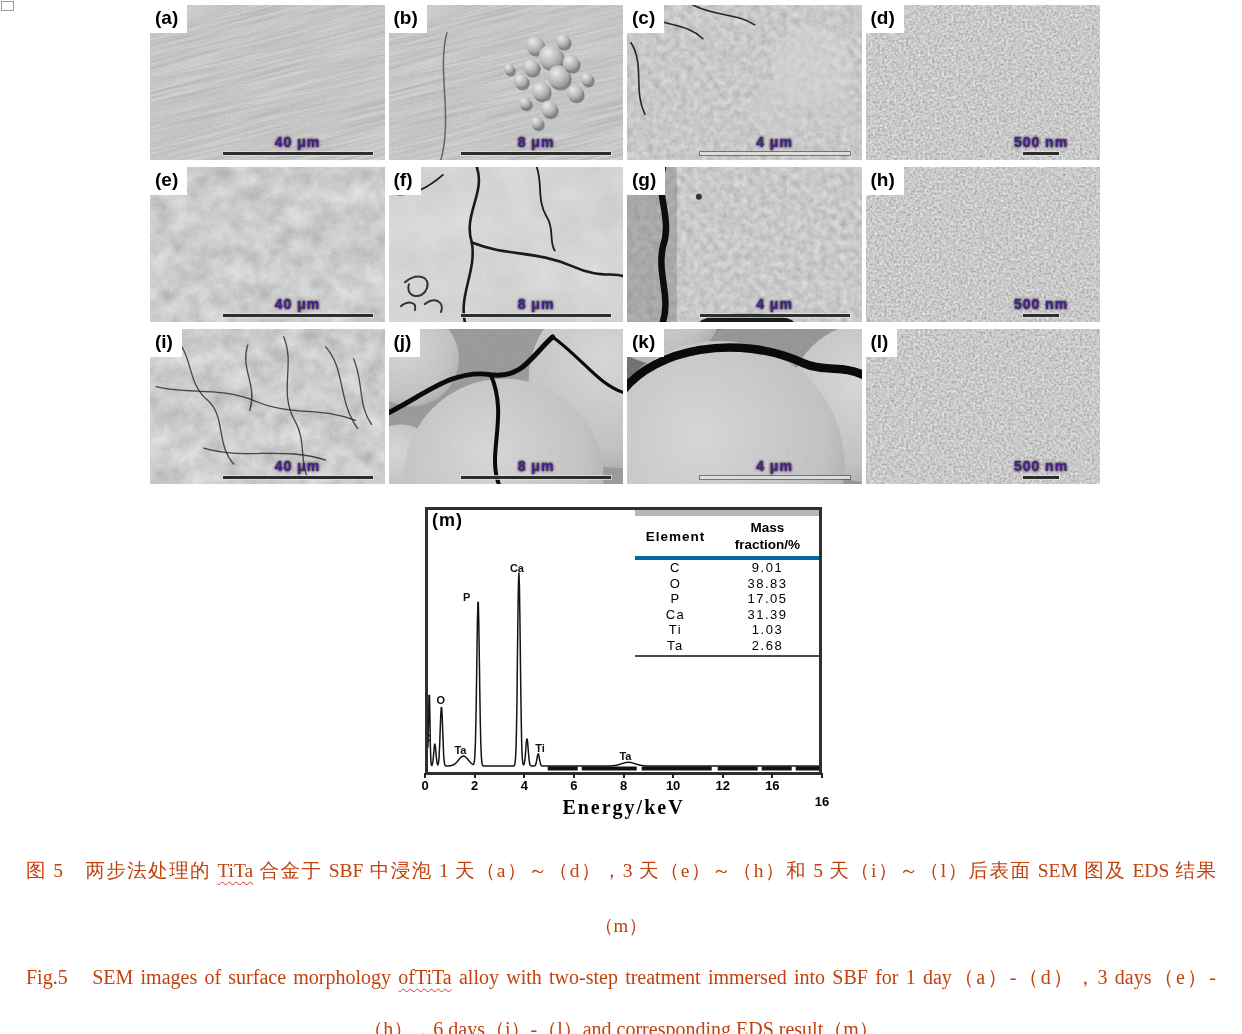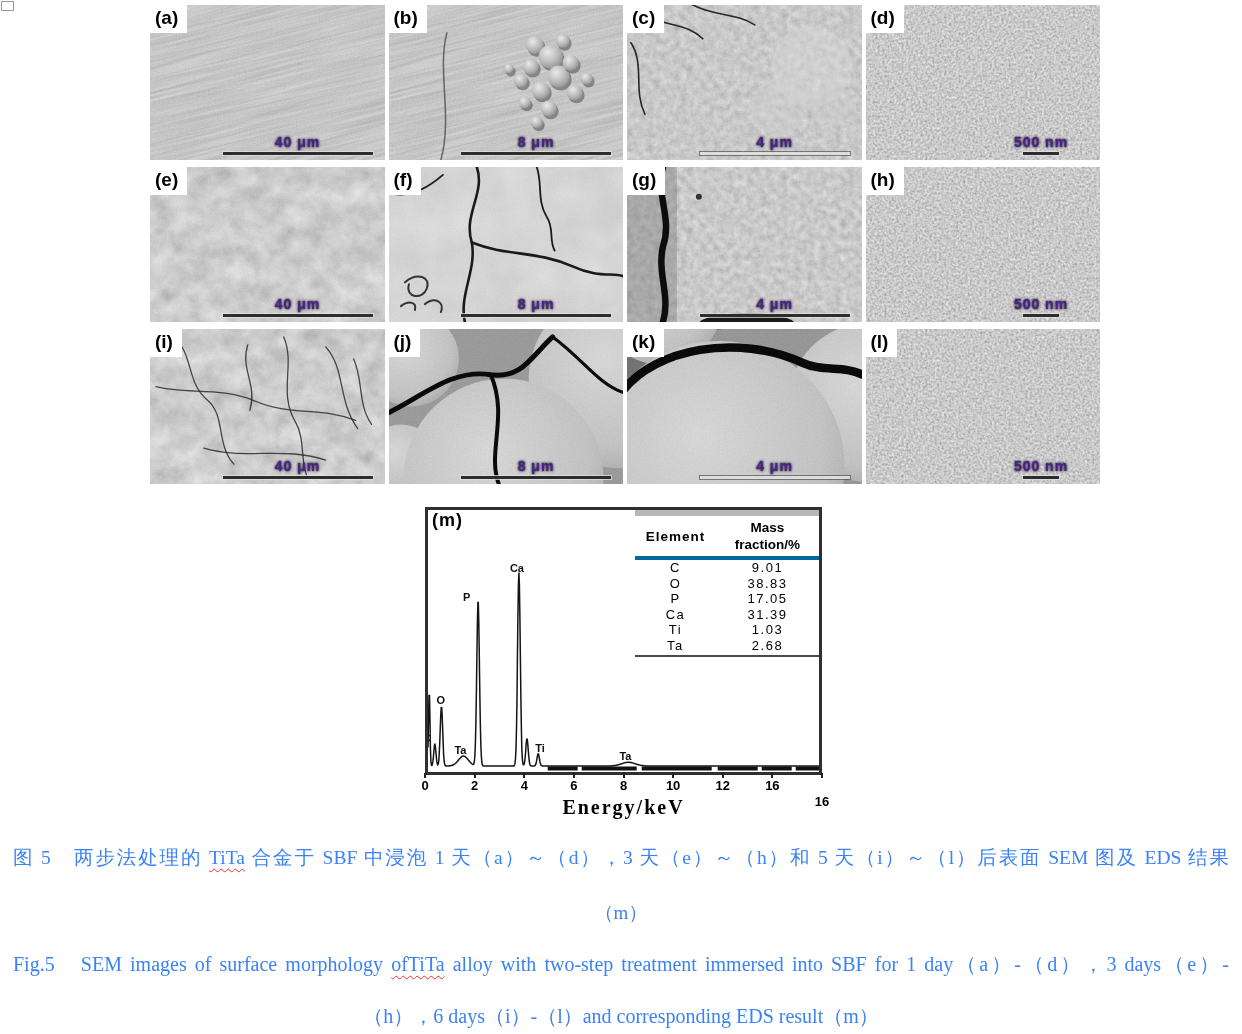--- a/index.html
+++ b/index.html
@@ -37,21 +37,21 @@
   .erow .c1{width:44%;text-align:center;}
   .erow .c2{width:56%;text-align:center;}
   .ebot{border-bottom:2px solid #4a4a4a;margin-top:1px;}
   .xaxis{position:relative;height:17px;margin-top:1px;}
   .xt{position:absolute;transform:translateX(-50%);font-size:13px;font-weight:bold;top:2px;}
   .xtm{position:absolute;width:2px;height:5px;background:#222;top:-3px;transform:translateX(-50%);}
   .xlabel{text-align:center;font-family:"Liberation Serif",serif;font-weight:bold;font-size:20px;
           letter-spacing:2px;margin-top:3px;}
 
   
-  .cap{position:absolute;left:10px;right:10px;margin:3px;font-family:"Liberation Serif",serif;color:#3b82f6;}
+  .cap{position:absolute;left:10px;right:10px;margin:16px;font-family:"Liberation Serif",serif;color:#c2410c;}
   .cap-cn{top:841px;font-size:19.5px;text-align:justify;text-align-last:justify;}
   .cap-m{top:897px;font-size:19px;text-align:center;}
   .cap-en1{top:948px;font-size:20px;text-align:justify;text-align-last:justify;}
   .cap-en2{top:1000px;font-size:20px;text-align:center;}
   .sq{text-decoration:underline wavy #e03434 1px;text-underline-offset:4px;}
 </style>
 </head>
 <body>
 
 <svg width="0" height="0" style="position:absolute" aria-hidden="true">

